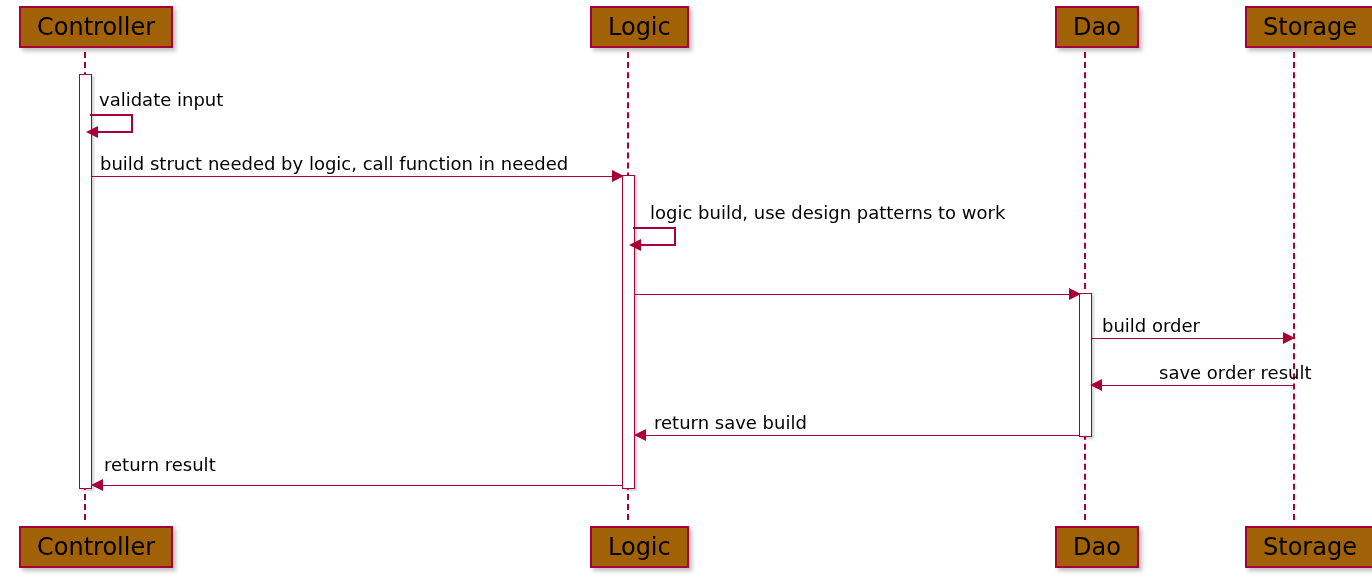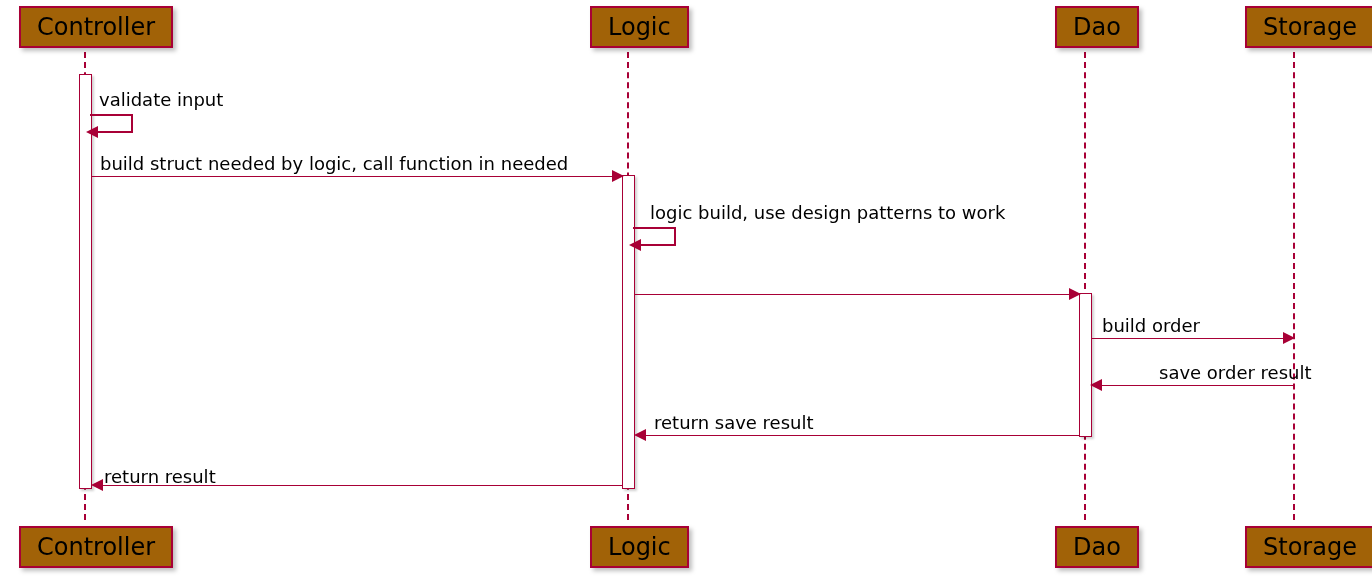--- a/index.html
+++ b/index.html
@@ -130,21 +130,21 @@
   <div class="arrow-head-right" style="left:1069px; top:288px;"></div>
 
   <div class="msg-label" style="left:1102px; top:316px;">build order</div>
   <div class="msg-line" style="left:1092px; top:338px; width:191px;"></div>
   <div class="arrow-head-right" style="left:1283px; top:332px;"></div>
 
   <div class="msg-label" style="left:1118px; top:363px;margin-left:41px;">save order result</div>
   <div class="msg-line" style="left:1102px; top:385px; width:191px;"></div>
   <div class="arrow-head-left" style="left:1090px; top:379px;"></div>
 
-  <div class="msg-label" style="left:654px; top:413px;">return save result</div>
+  <div class="msg-label" style="left:654px; top:413px;">return save build</div>
   <div class="msg-line" style="left:646px; top:435px; width:433px;"></div>
   <div class="arrow-head-left" style="left:634px; top:429px;"></div>
 
-  <div class="msg-label" style="left:104px; top:467px;">return result</div>
+  <div class="msg-label" style="left:104px; top:455px;">return result</div>
   <div class="msg-line" style="left:103px; top:485px; width:519px;"></div>
   <div class="arrow-head-left" style="left:91px; top:479px;"></div>
 
 </div>
 
 </body></html>

